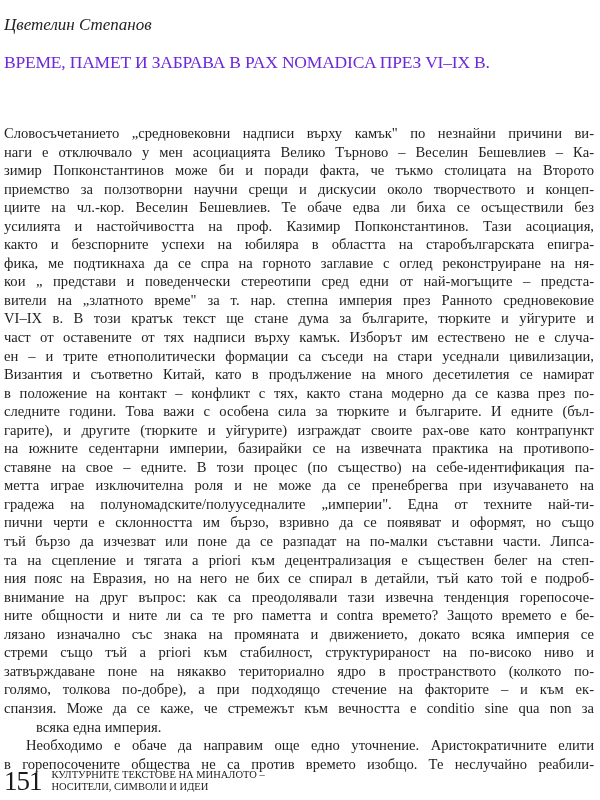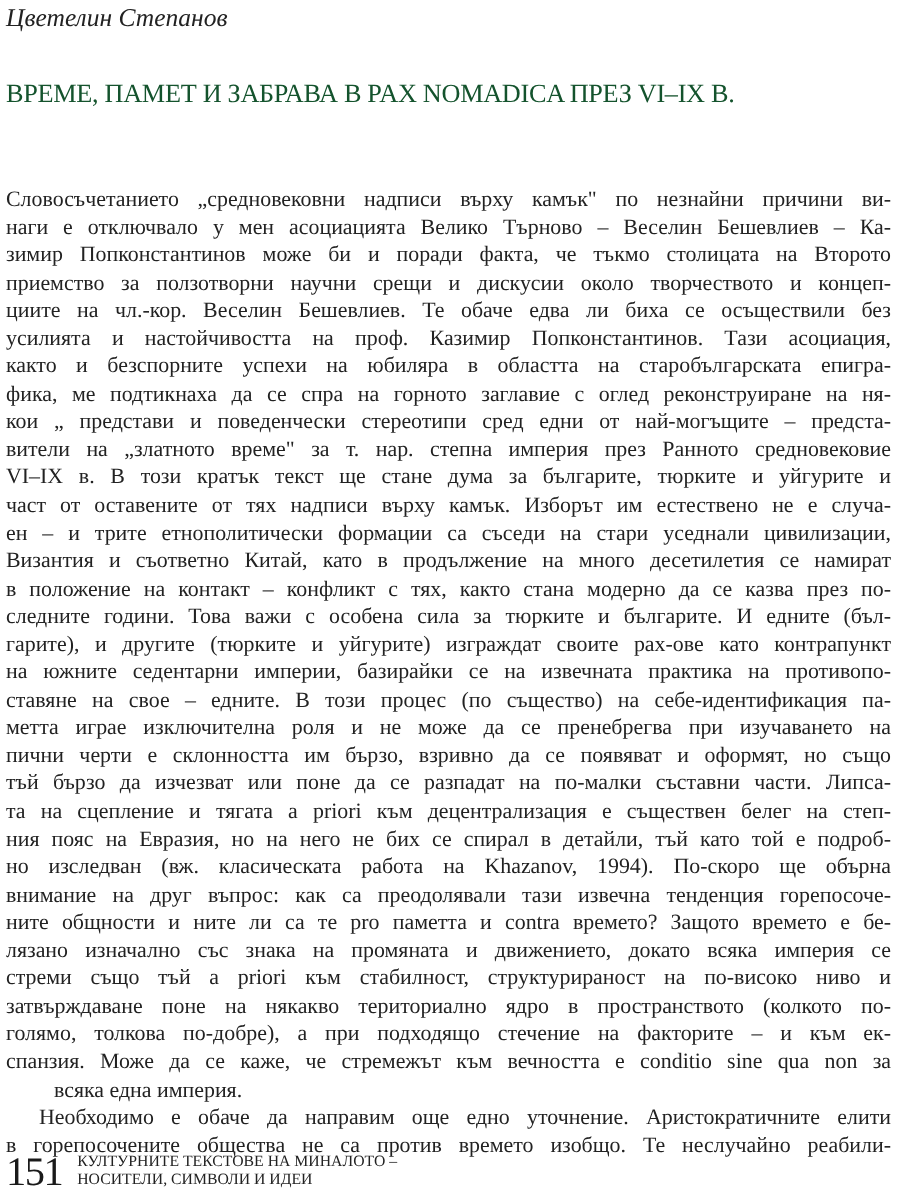--- a/index.html
+++ b/index.html
@@ -1,18 +1,18 @@
 <!DOCTYPE html>
 <html><head>
 <meta charset="utf-8">
 <style>
   html, body { margin:0; padding:0; background:#ffffff; }
   body { width:600px; height:800px; position:relative; overflow:hidden; color:#1f1f1f; }
-  .author { position:absolute; left:4px; top:2px; font-family:"Liberation Serif", serif; font-style:italic; font-size:17px; color:#222; }
-  .title { position:absolute; left:4px; top:52px; font-family:"Liberation Serif", serif; font-size:17.5px; color:#14532d; letter-spacing:-0.2px; white-space:nowrap; }
+  .author { position:absolute; left:4px; top:15px; font-family:"Liberation Serif", serif; font-style:italic; font-size:17px; color:#222; }
+  .title { position:absolute; left:4px; top:52px; font-family:"Liberation Serif", serif; font-size:17.5px; color:#6d28d9; letter-spacing:-0.2px; white-space:nowrap; }
   .body { position:absolute; left:4px; top:124px; width:590px; font-family:"Liberation Serif", serif; font-size:14.6px; color:#222; }
   .line { height:18.55px; line-height:18.55px; white-space:nowrap; text-align:justify; text-align-last:justify; overflow:hidden; }
   .line.last { text-align-last:left;margin-left:32px; }
   .line.indent { padding-left:22px; }
   .line span.i { }
   .footer { position:absolute; left:4px; top:768px; display:flex; align-items:flex-end; }
   .pagenum { font-family:"Liberation Serif", serif; font-size:27px; line-height:27px; color:#1a1a1a; letter-spacing:-1px;text-align:center; }
   .running { margin-left:10px; font-family:"Liberation Serif", serif; font-size:10.5px; line-height:12px; color:#222; padding-bottom:2px; }
 </style>
 </head>
@@ -35,25 +35,25 @@
     <div class="line"><span>VI–IX в. В този кратък текст ще стане дума за българите, тюрките и уйгурите и</span></div>
     <div class="line"><span>част от оставените от тях надписи върху камък. Изборът им естествено не е случа-</span></div>
     <div class="line"><span>ен – и трите етнополитически формации са съседи на стари уседнали цивилизации,</span></div>
     <div class="line"><span>Византия и съответно Китай, като в продължение на много десетилетия се намират</span></div>
     <div class="line"><span>в положение на контакт – конфликт с тях, както стана модерно да се казва през по-</span></div>
     <div class="line"><span>следните години. Това важи с особена сила за тюрките и българите. И едните (бъл-</span></div>
     <div class="line"><span>гарите), и другите (тюрките и уйгурите) изграждат своите </span><span class="i">pax</span><span>-ове като контрапункт</span></div>
     <div class="line"><span>на южните седентарни империи, базирайки се на извечната практика на противопо-</span></div>
     <div class="line"><span>ставяне на </span><span class="i">свое – едните</span><span>. В този процес (по същество) на  себе-идентификация па-</span></div>
     <div class="line"><span>метта играе изключителна роля и не може да се пренебрегва при изучаването на</span></div>
+    <div class="line"><span>градежа на полуномадските/полууседналите „империи". Една от техните най-ти-</span></div>
     <div class="line"><span>пични черти е склонността им бързо, взривно да се появяват и оформят, но също</span></div>
     <div class="line"><span>тъй бързо да изчезват или поне да се разпадат на по-малки съставни части. Липса-</span></div>
     <div class="line"><span>та на сцепление и тягата a priori към децентрализация е съществен белег на степ-</span></div>
     <div class="line"><span>ния пояс на Евразия, но на него не бих се спирал в детайли, тъй като той е подроб-</span></div>
-    <div class="line"><span>но изследван (вж. класическата работа на Khazanov, 1994). По-скоро ще обърна</span></div>
     <div class="line"><span>внимание на друг въпрос: как са преодолявали тази извечна тенденция горепосоче-</span></div>
     <div class="line"><span>ните общности и ните ли са те </span><span class="i">pro</span><span> паметта и </span><span class="i">contra</span><span> времето? Защото времето е бе-</span></div>
     <div class="line"><span>лязано изначално със знака на промяната и движението, докато всяка империя се</span></div>
     <div class="line"><span>стреми също тъй a priori към стабилност, структурираност на по-високо ниво и</span></div>
     <div class="line"><span>затвърждаване поне на някакво териториално ядро в пространството (колкото по-</span></div>
     <div class="line"><span>голямо, толкова по-добре), а при подходящо стечение на факторите – и към ек-</span></div>
     <div class="line"><span>спанзия. Може да се каже, че стремежът към вечността е conditio sine qua non за</span></div>
     <div class="line last"><span>всяка една империя.</span></div>
     <div class="line indent"><span>Необходимо е обаче да направим още едно уточнение. Аристократичните елити</span></div>
     <div class="line"><span>в горепосочените общества не са против времето изобщо. Те неслучайно реабили-</span></div>

